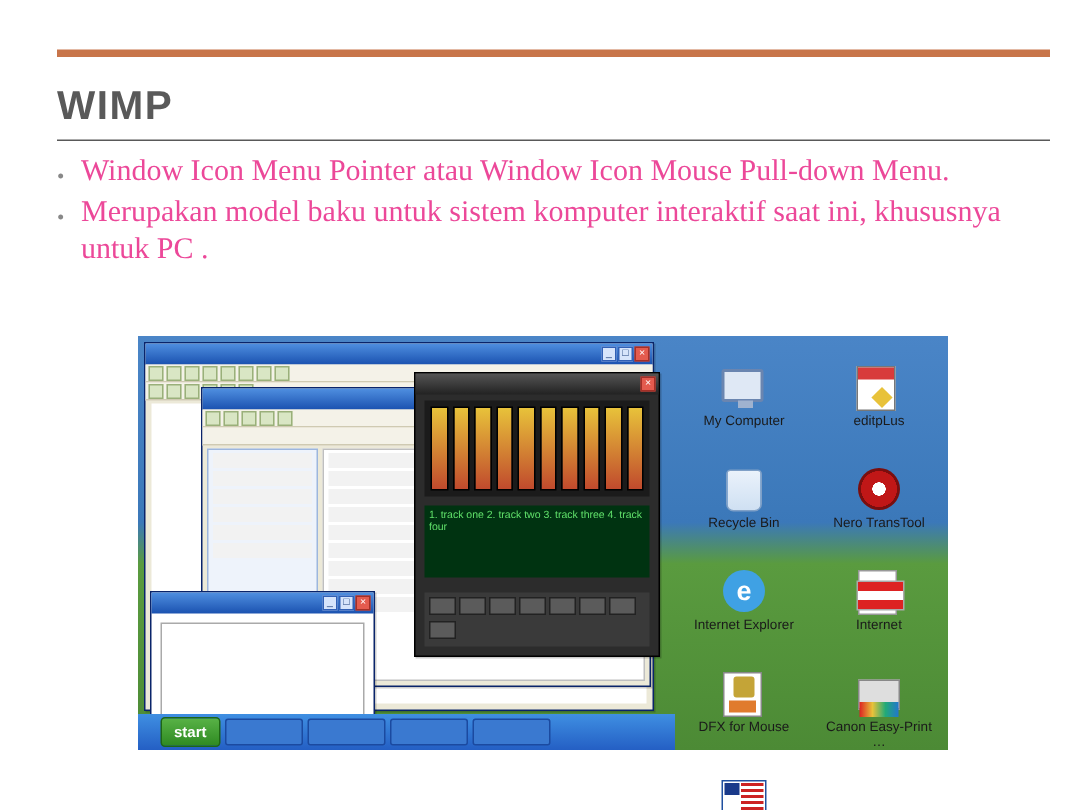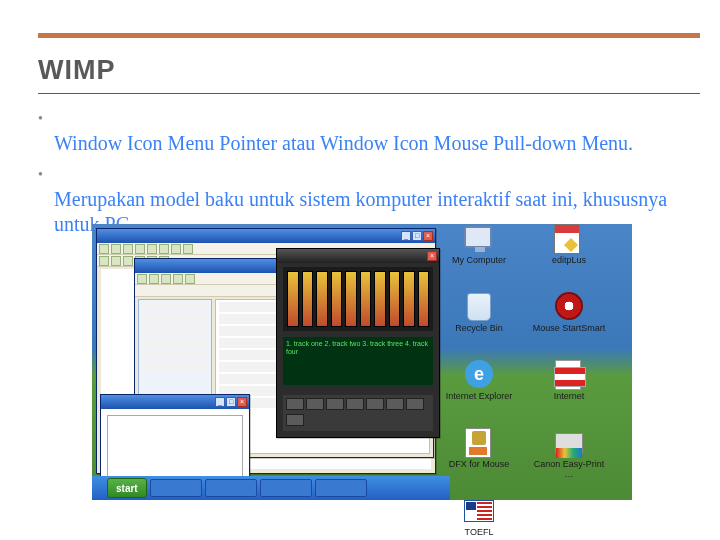--- a/index.html
+++ b/index.html
@@ -53,22 +53,21 @@
     flex: 0 0 auto;
     width: 6px;
     margin-top: 10px;
     color: #888;
     font-size: 14px;
     line-height: 1;
   }
   .bullet-text {
     font-size: 20px;
     line-height: 1.25;
-    color: #3b82f6;
-    margin-top: 29px;
+    color: #ec4899;
   }
   .illustration {
     position: absolute;
     top: 224px;
     left: 92px;
     width: 540px;
     height: 276px;
     background: #3a6ea5;
     background: linear-gradient(180deg, #4a85c7 0%, #3b78b9 45%, #5a9b3f 55%, #4c8a35 100%);
     font-family: Tahoma, Arial, sans-serif;
@@ -126,23 +125,23 @@
   
   .taskbar {
     position:absolute; left:0; right:182px; bottom:0; height:24px;
     background: linear-gradient(180deg,#3f8fe2,#245fc4);
     display:flex; align-items:center; gap:3px; padding:0 15px;
   }
   .start { height:20px; padding:0 8px; background:linear-gradient(180deg,#58b246,#2f8a22); border-radius:3px; border:1px solid #1e6614; color:#fff; font-size:10px; font-weight:bold; display:flex; align-items:center; }
   .tbapp { height:18px; width:52px; background:#3a79d0; border:1px solid #1b4aa0; border-radius:2px; }
   
   .desktop {
-    position:absolute; top:0; right:17px; width:182px; height:100%;
+    position:absolute; top:0; right:0; width:182px; height:100%;
     display:grid; grid-template-columns: 1fr 1fr; grid-auto-rows: 64px;
-    padding: 0 6px 0 6px; gap: 4px 10px;
+    padding: 20px 6px 0 6px; gap: 4px 10px;
     align-content:start;
   }
   .dicon { display:flex; flex-direction:column; align-items:center; gap:2px; }
   .dgfx { width:30px; height:30px; position:relative; }
   .dlabel { font-size:9px; color:#1a1a1a; text-align:center; line-height:1.1; max-width:78px; }
   
   .ico-monitor { width:28px;height:22px;background:#dfe8f5;border:2px solid #6a85b0;border-radius:2px;position:relative;top:2px;left:0; }
   .ico-monitor::after{content:"";position:absolute;left:9px;bottom:-6px;width:10px;height:5px;background:#9fb2cf;}
   .ico-edit { width:26px;height:30px;background:#fff;border:1px solid #777; position:relative;}
   .ico-edit::before{content:"";position:absolute;top:0;left:0;right:0;height:8px;background:#d83b3b;}
@@ -311,21 +310,21 @@
       <div class="dicon">
         <div class="dgfx">
           <div class="ico-bin"></div>
         </div>
         <div class="dlabel">Recycle Bin</div>
       </div>
       <div class="dicon">
         <div class="dgfx">
           <div class="ico-nero"></div>
         </div>
-        <div class="dlabel">Mouse StartSmart</div>
+        <div class="dlabel">Nero TransTool</div>
       </div>
       <div class="dicon">
         <div class="dgfx">
           <div class="ico-ie"></div>
         </div>
         <div class="dlabel">Internet Explorer</div>
       </div>
       <div class="dicon">
         <div class="dgfx">
           <div class="ico-trans"></div>

